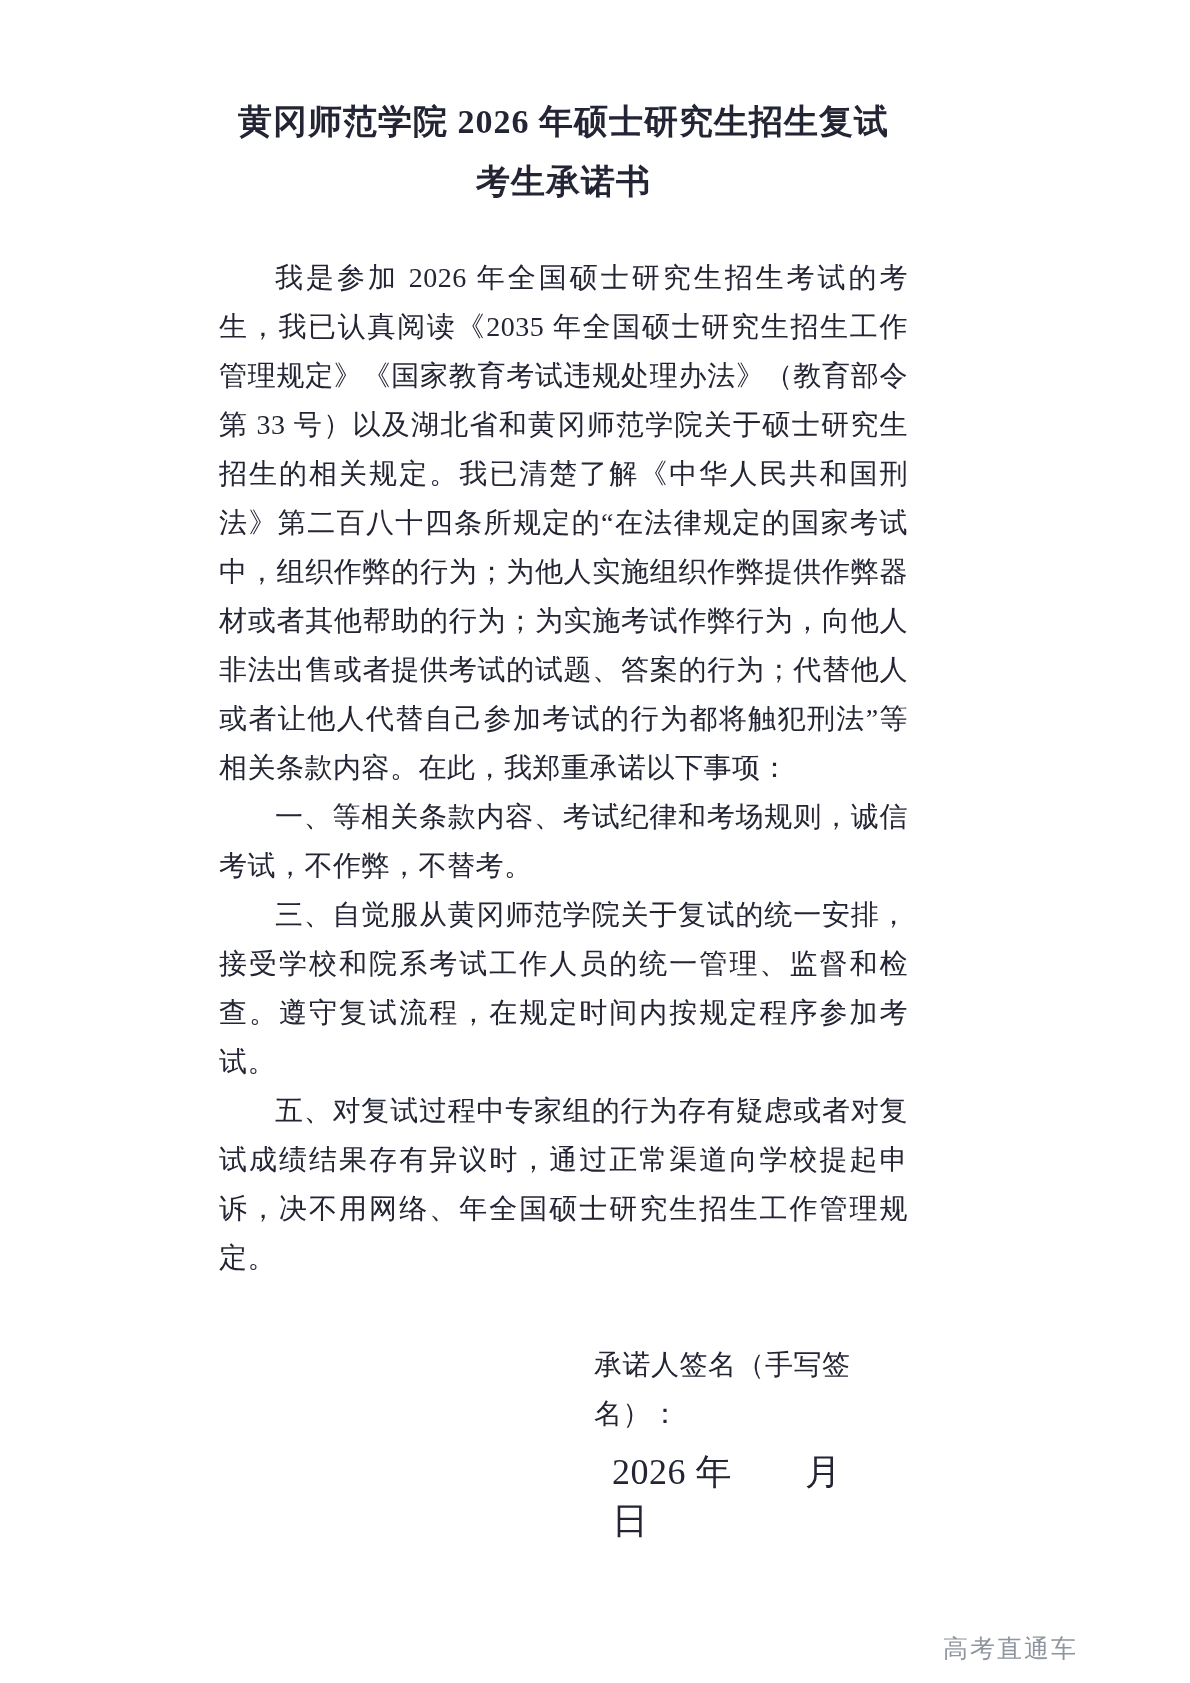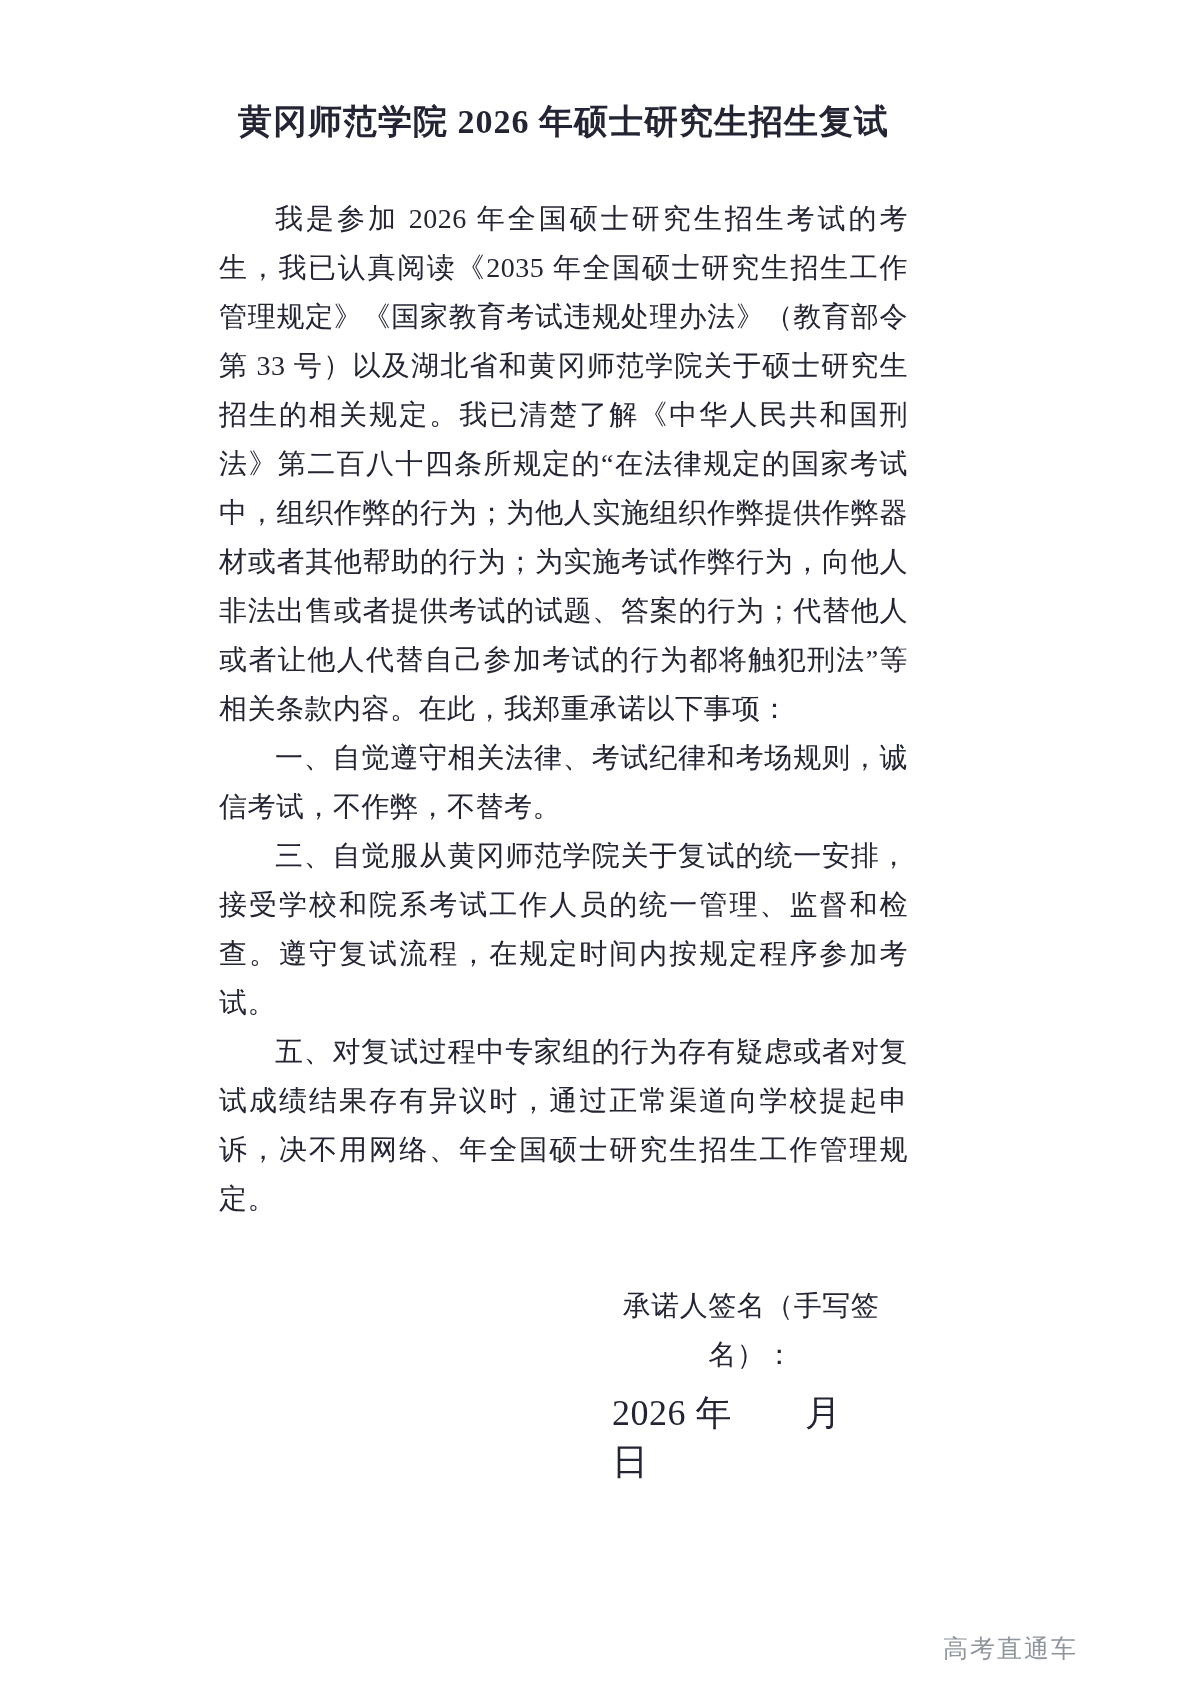--- a/index.html
+++ b/index.html
@@ -37,21 +37,20 @@
     text-align: justify;
     text-indent: 2em;
     letter-spacing: 0.5px;
   }
   .signature {
     margin-top: 58px;
     margin-left: 375px;
     font-size: 28px;
     line-height: 49px;
     letter-spacing: 0.5px;
-    text-align: center;
   }
   .date-line {
     margin-top: 10px;
     margin-left: 393px;
     font-size: 36px;
     line-height: 49px;
     letter-spacing: 0.5px;
   }
   .watermark {
     position: absolute;
@@ -64,25 +63,26 @@
     margin-left: 28px;
   }
 </style>
 </head>
 <body>
 
 <div class="page">
 
   <h1 class="title">
     <span class="title-line">黄冈师范学院 2026 年硕士研究生招生复试</span>
+    <span class="title-line">考生承诺书</span>
   </h1>
 
   <div class="doc-body">
     <p>我是参加 2026 年全国硕士研究生招生考试的考生，我已认真阅读《2035 年全国硕士研究生招生工作管理规定》《国家教育考试违规处理办法》（教育部令第 33 号）以及湖北省和黄冈师范学院关于硕士研究生招生的相关规定。我已清楚了解《中华人民共和国刑法》第二百八十四条所规定的“在法律规定的国家考试中，组织作弊的行为；为他人实施组织作弊提供作弊器材或者其他帮助的行为；为实施考试作弊行为，向他人非法出售或者提供考试的试题、答案的行为；代替他人或者让他人代替自己参加考试的行为都将触犯刑法”等相关条款内容。在此，我郑重承诺以下事项：</p>
-    <p>一、自觉遵守相关法律、考试纪律和考场规则，诚信考试，不作弊，不替考。</p>
+    <p>一、等相关条款内容、考试纪律和考场规则，诚信考试，不作弊，不替考。</p>
     <p>三、自觉服从黄冈师范学院关于复试的统一安排，接受学校和院系考试工作人员的统一管理、监督和检查。遵守复试流程，在规定时间内按规定程序参加考试。</p>
     <p>五、对复试过程中专家组的行为存有疑虑或者对复试成绩结果存有异议时，通过正常渠道向学校提起申诉，决不用网络、年全国硕士研究生招生工作管理规定。</p>
   </div>
 
   <div class="signature">承诺人签名（手写签名）：</div>
 
   <div class="date-line">2026 年　　月　　　日</div>
 
   <div class="watermark">高考直通车</div>
 

